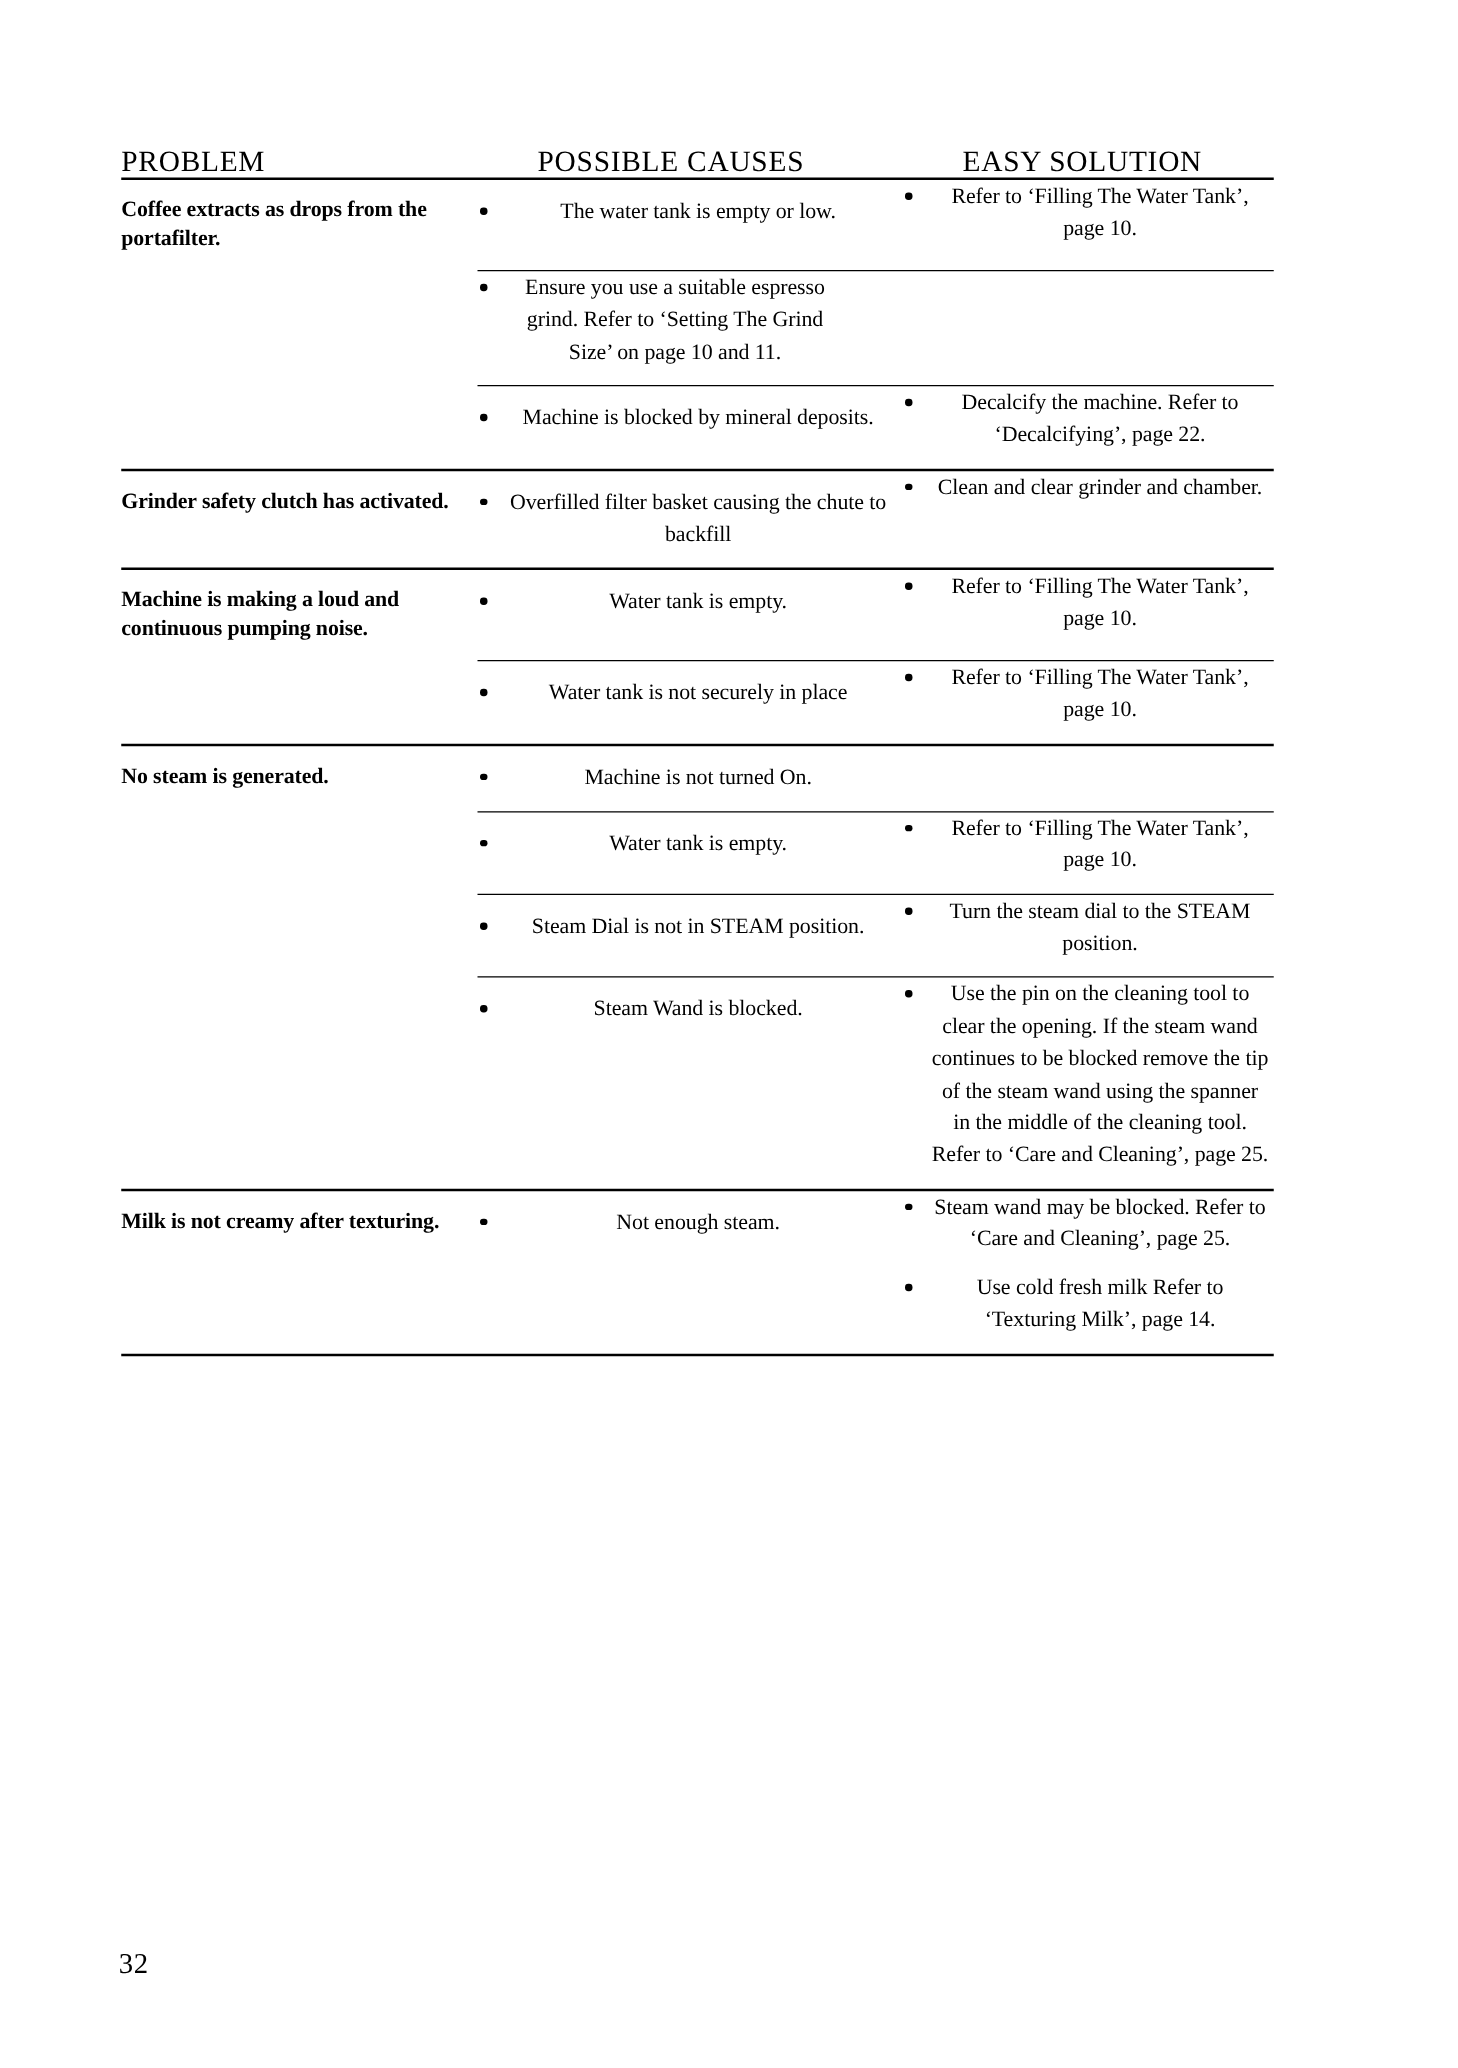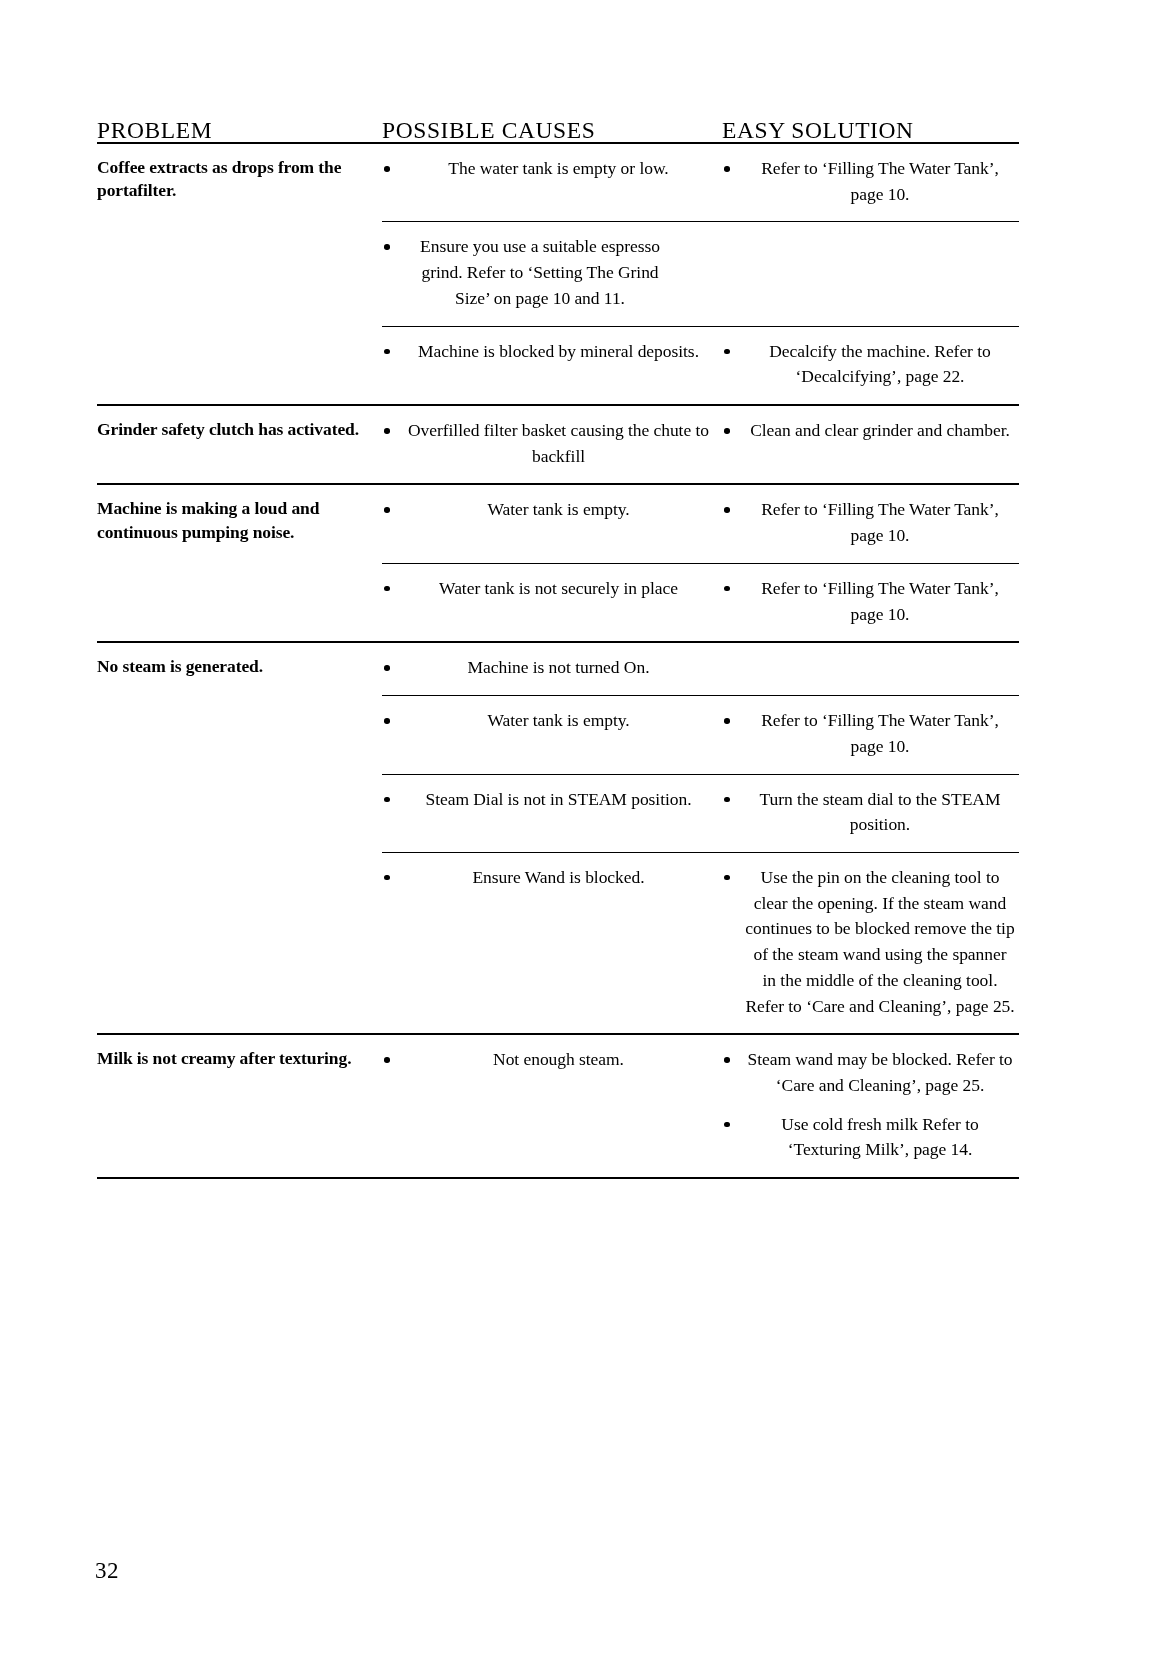--- a/index.html
+++ b/index.html
@@ -37,21 +37,21 @@
     height: 38px;
   }
   .head-cell {
     font-size: 23.5px;
     letter-spacing: 0.6px;
     line-height: 1;
     font-weight: 400;
     white-space: nowrap;
   }
   .c1 { width: 285px; flex: 0 0 285px; }
-  .c2 { width: 340px; flex: 0 0 340px; }
+  .c2 { width: 340px; flex: 0 0 340px; margin-left: 48px; }
   .c3 { width: 297px; flex: 0 0 297px; margin-top: 31px; }
 
   .rule-full {
     height: 0;
     border-top: 2.6px solid #000;
     width: 922px;
   }
   .rule-sub-wrap {
     display: flex;
     width: 922px;
@@ -87,21 +87,20 @@
     width: 340px;
     flex: 0 0 340px;
     box-sizing: border-box;
     padding-top: 12px;
     padding-right: 10px;
   }
   .cell-solutions {
     width: 297px;
     flex: 0 0 297px;
     box-sizing: border-box;
-    padding-top: 12px;
     padding-right: 4px;
   }
 
   ul.bl {
     list-style: none;
     margin: 0;
     padding: 0;
   }
   ul.bl li {
     position: relative;
@@ -298,21 +297,21 @@
           </div>
           <div class="pad-bottom"></div>
           <div class="rule-sub-wrap">
             <div class="rule-sub-spacer"></div>
             <div class="rule-sub"></div>
           </div>
           <div class="grow">
             <div class="cell-problem"></div>
             <div class="cell-causes">
               <ul class="bl">
-                <li>Ensure Wand is blocked.</li>
+                <li>Steam Wand is blocked.</li>
               </ul>
             </div>
             <div class="cell-solutions">
               <ul class="bl">
                 <li>Use the pin on the cleaning tool to clear the opening. If the steam wand continues to be blocked remove the tip of the steam wand using the spanner in the middle of the cleaning tool. Refer to ‘Care and Cleaning’, page 25.</li>
               </ul>
             </div>
           </div>
           <div class="pad-bottom"></div>
         </div>

